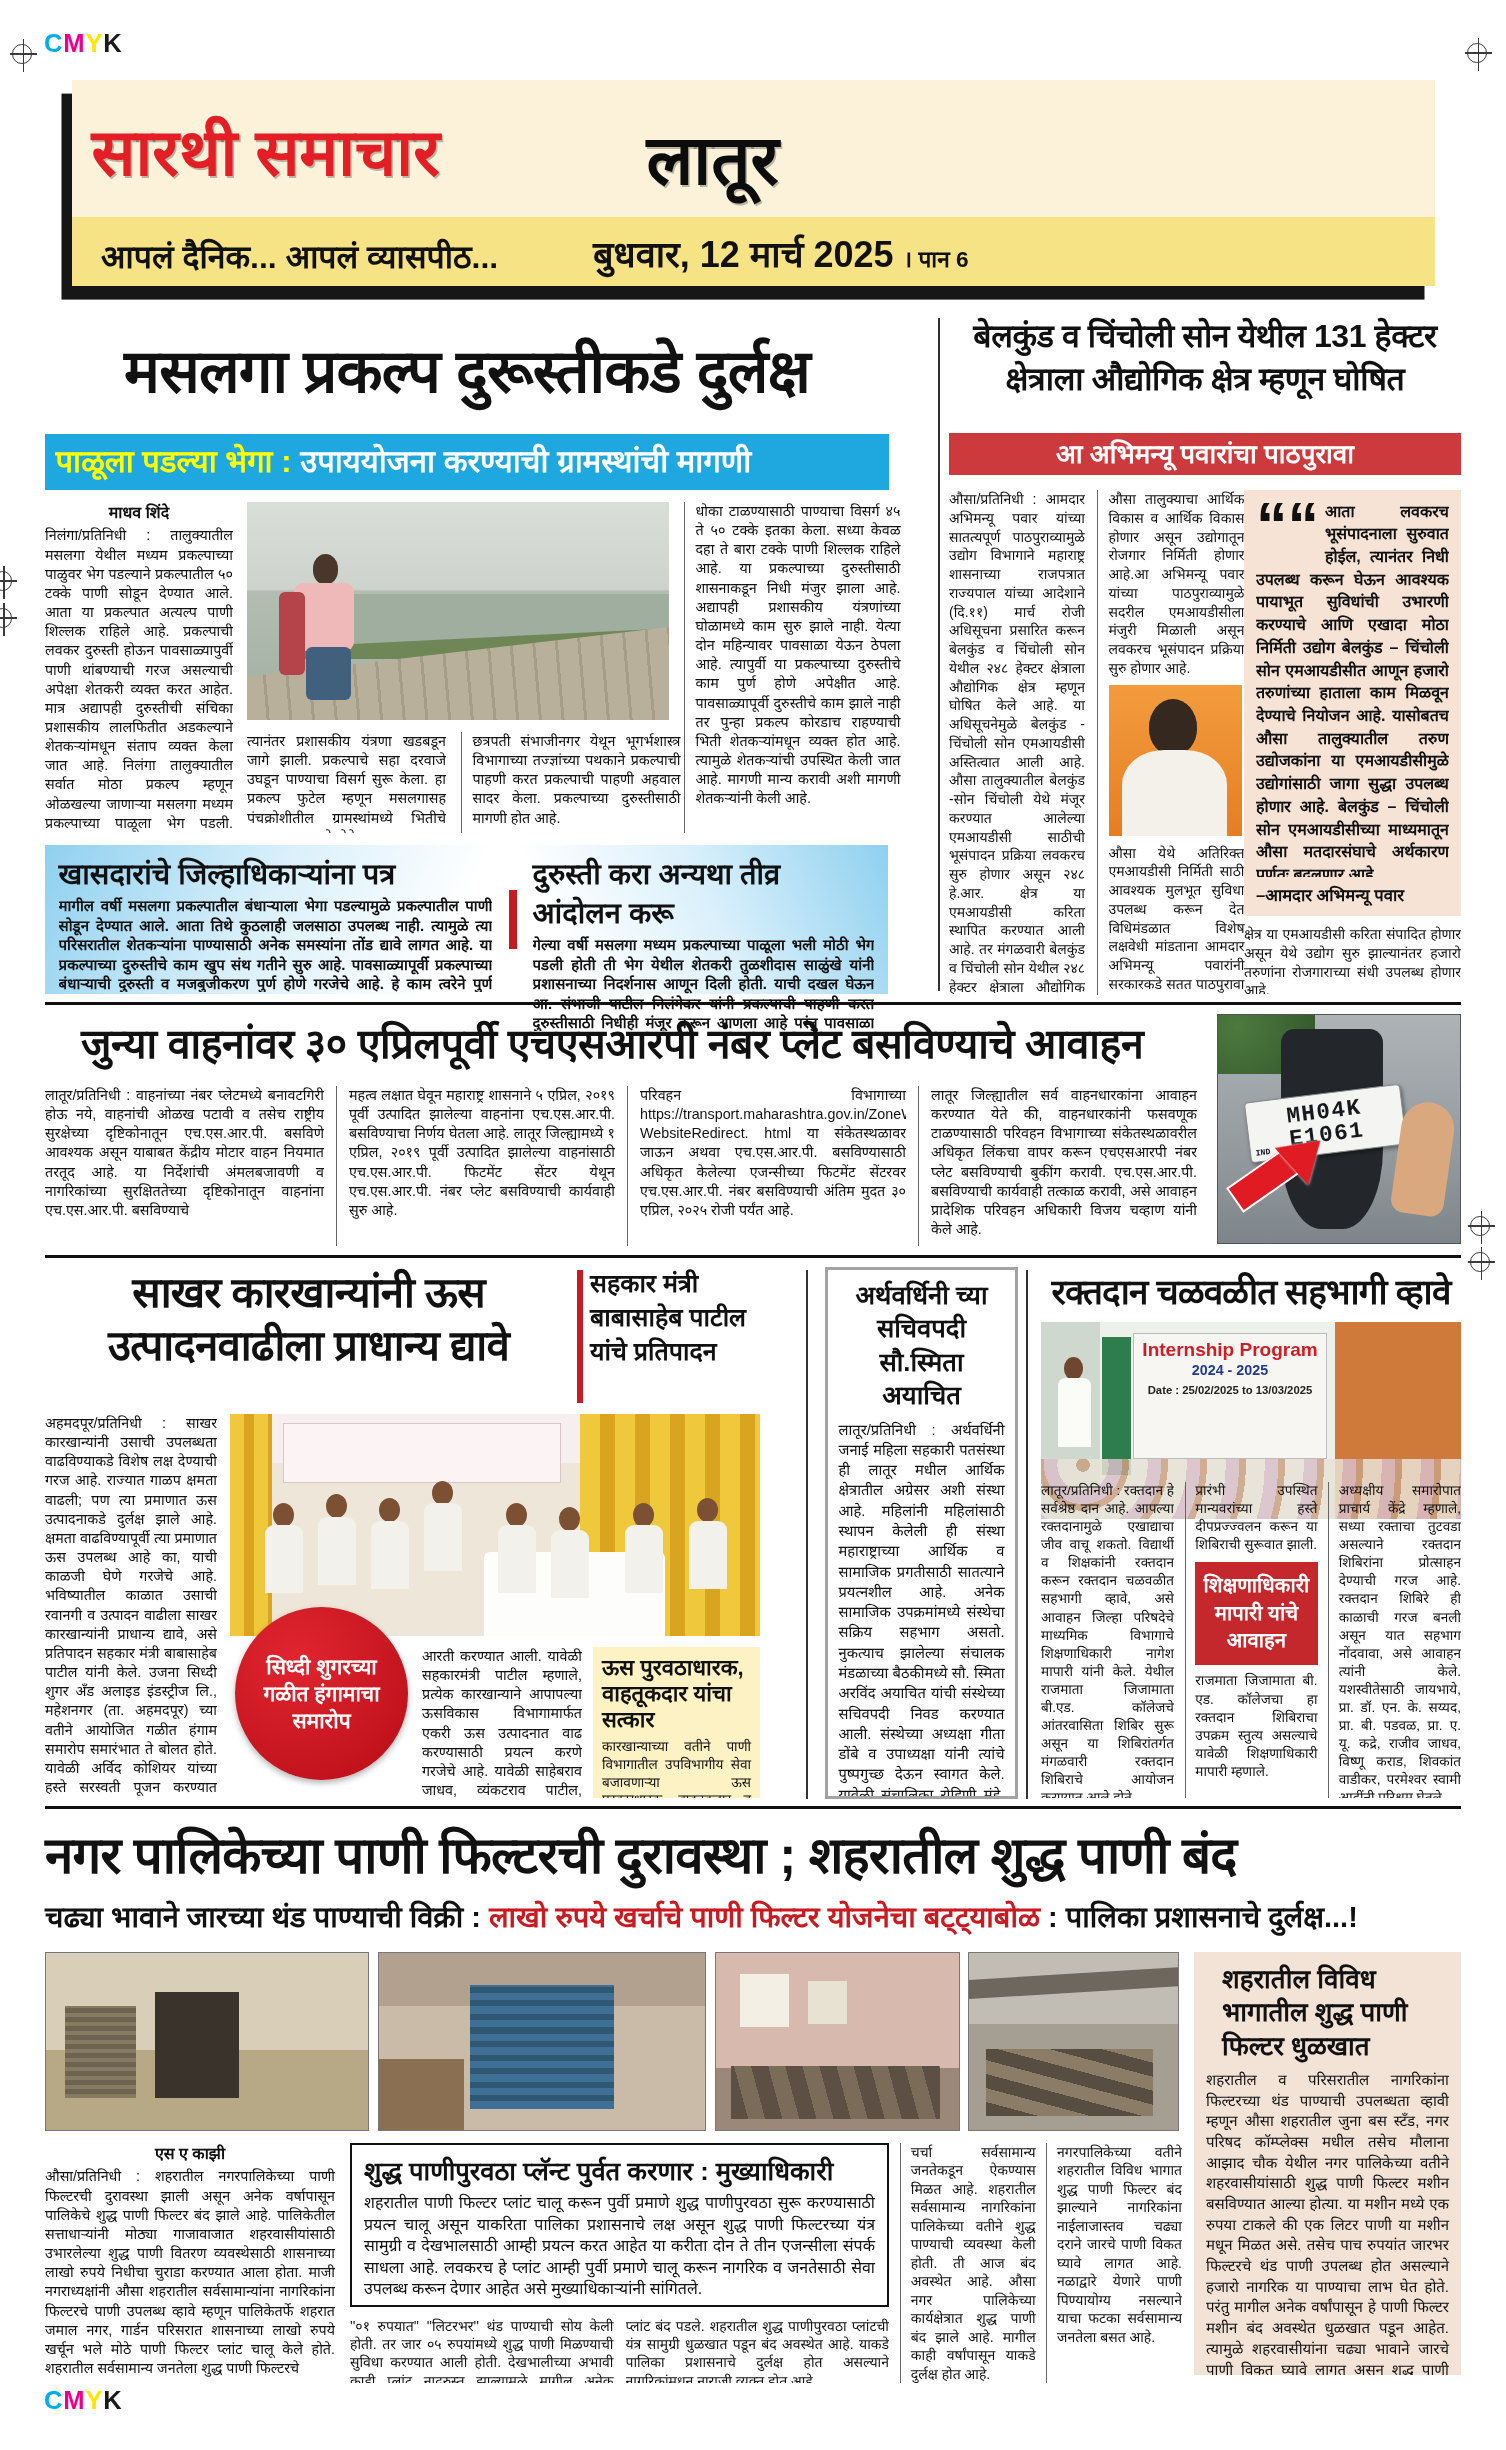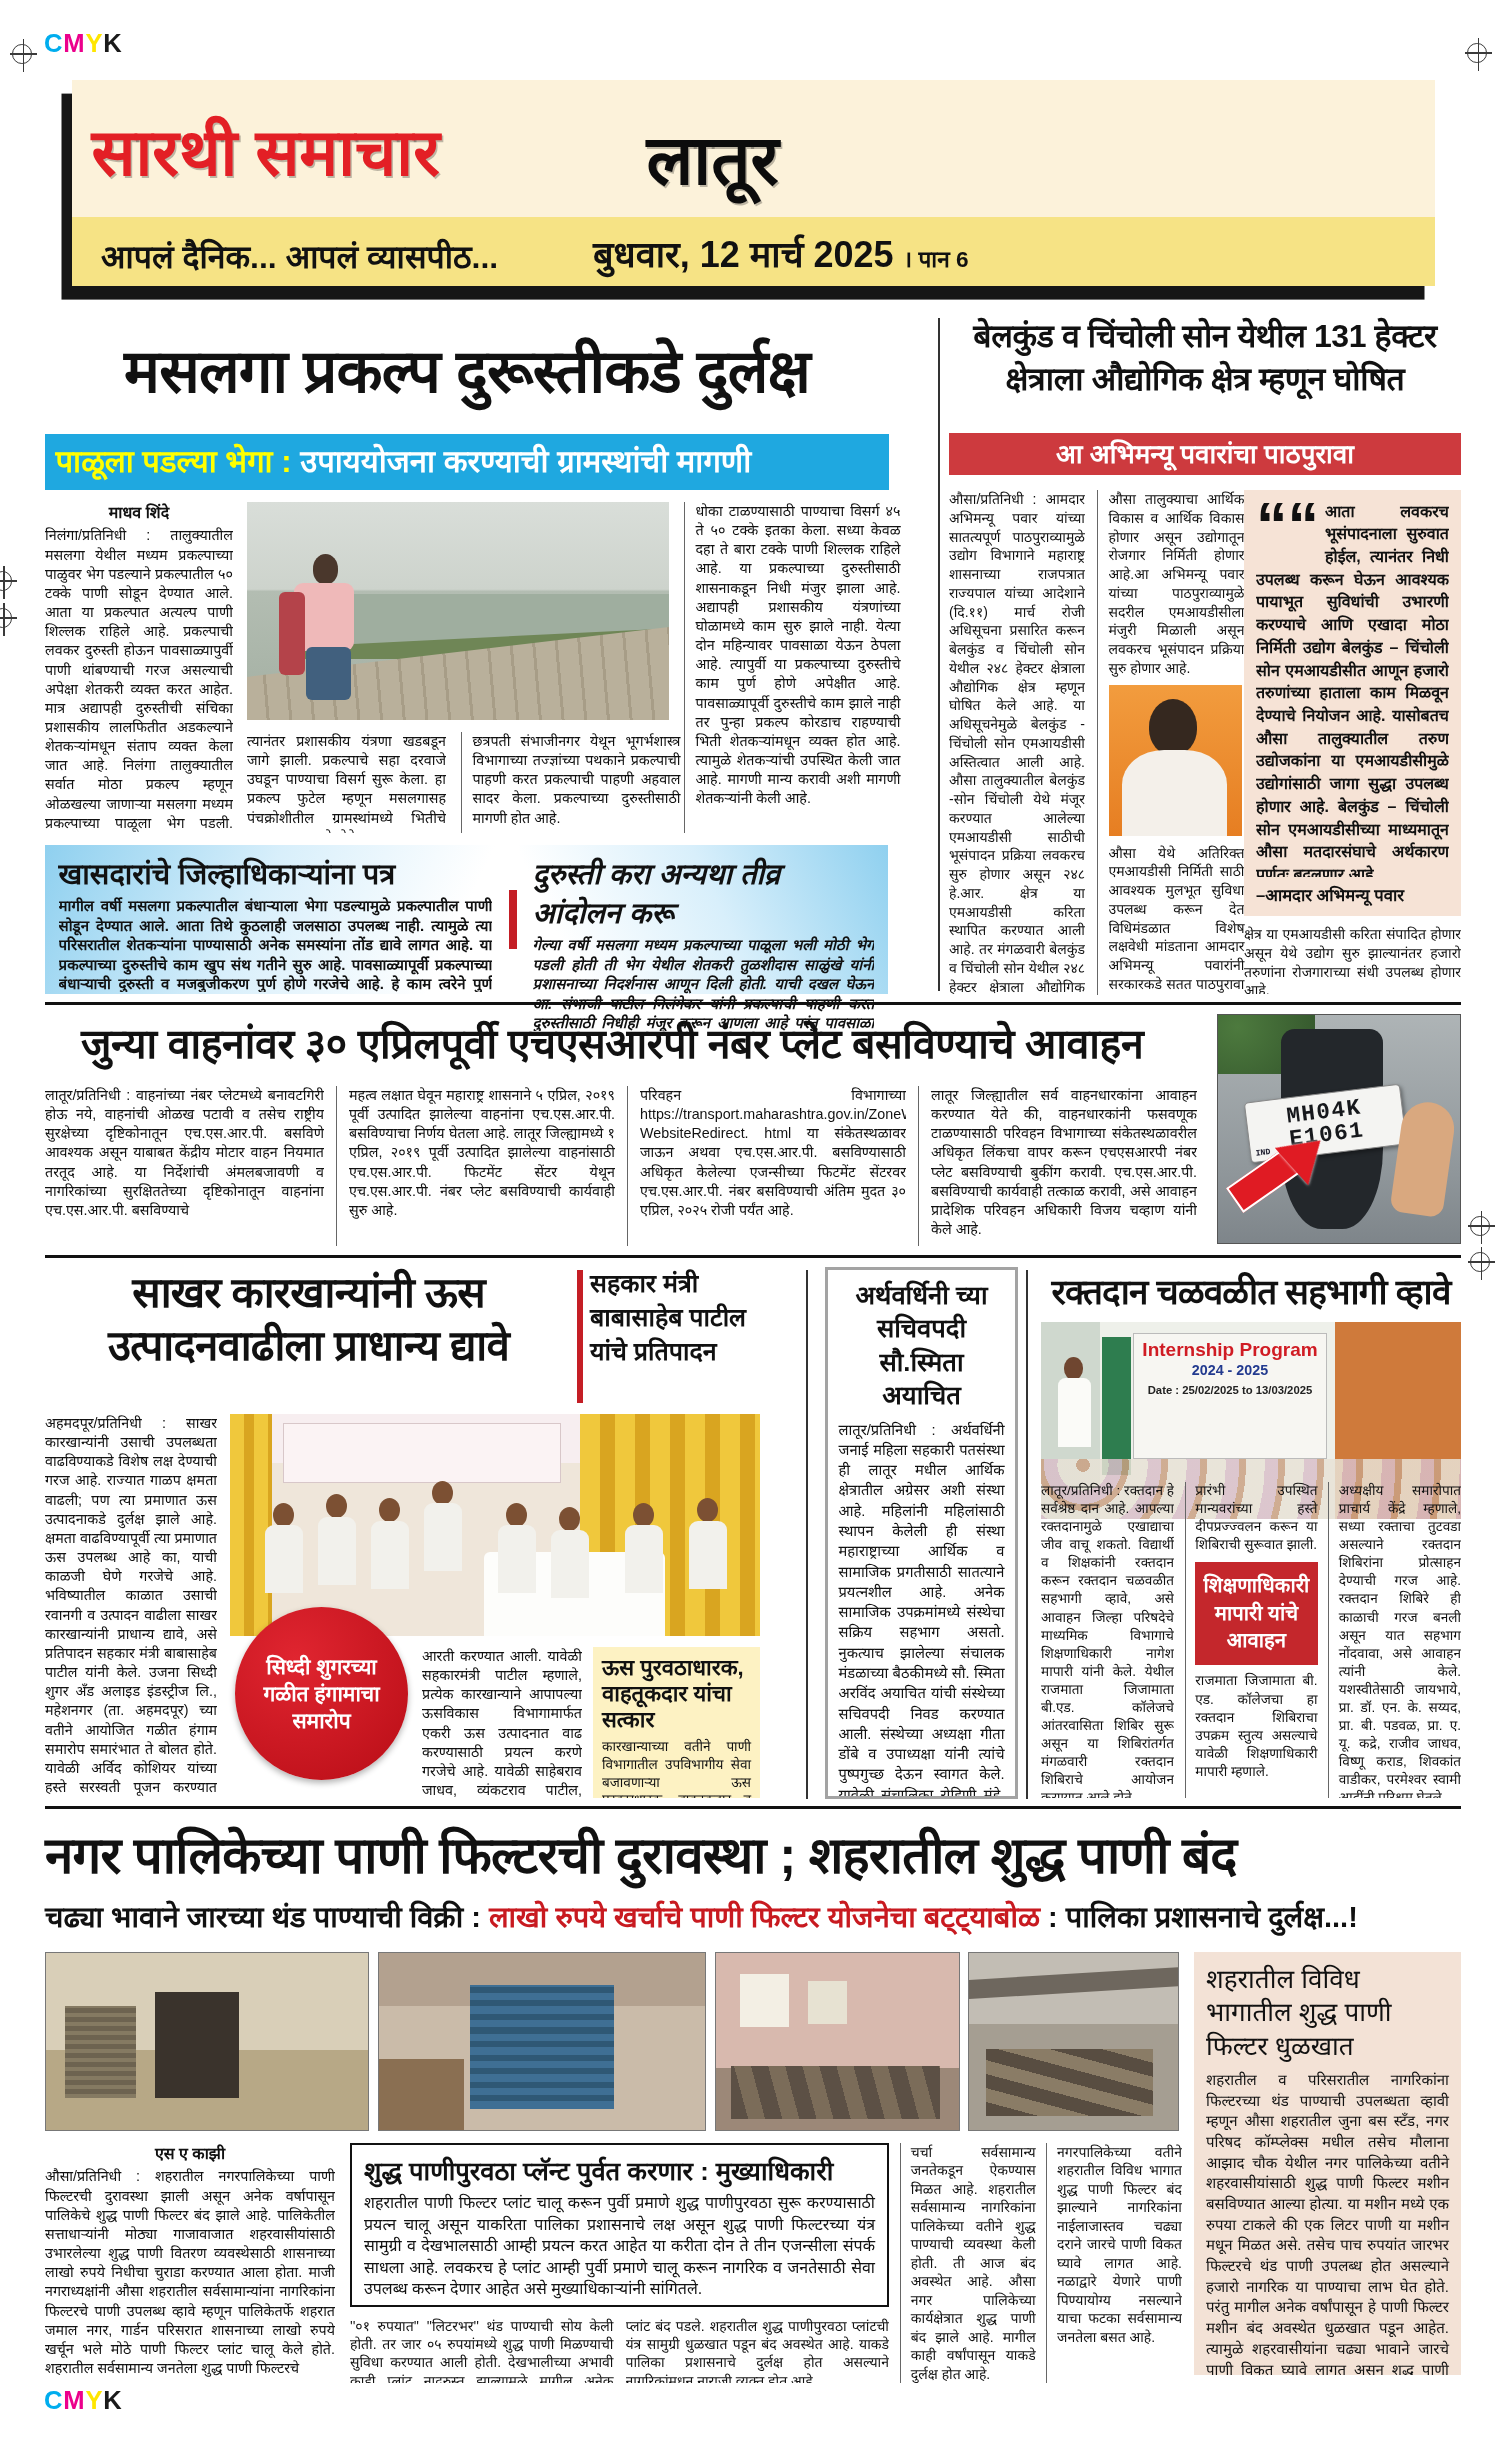--- a/index.html
+++ b/index.html
@@ -47,21 +47,21 @@
   .dam-bag{position:absolute;left:-1.5px;top:38px;width:25.6px;height:83px;background:#b4434a;border-radius:6px;}
   .dam-jeans{position:absolute;left:25.6px;top:93px;width:45px;height:53px;background:#41607e;border-radius:6px;}
   .m-sub1{left:202px;top:230px;width:199px;height:101px;}
   .m-sub2{left:416px;top:230px;width:208px;height:101px;border-left:0.8px solid #666;padding-left:10.5px;}
   .m-col4{left:639px;top:0;width:205px;height:331px;border-left:0.8px solid #666;padding-left:10.5px;}
   .m-boxes{position:absolute;left:0;top:530px;width:844px;height:149px;}
   .bluebox{position:absolute;top:0;height:149px;background:linear-gradient(115deg,#8fd0ef 0%,#d8effb 45%,#ffffff 85%);padding:7.5px 13.6px;box-sizing:border-box;}
   .bluebox h3{margin:0 0 4.5px 0;font-size:29px;font-weight:bold;}
   .bluebox p{margin:0;font-size:15px;font-weight:600;line-height:1.3;text-align:justify;}
   .bb1{left:0;width:461px;}
-  .bb2{left:474px;width:369px;background:linear-gradient(245deg,#8fd0ef 0%,#d8effb 45%,#ffffff 85%);font-style:italic;}
+  .bb2{left:474px;width:369px;background:linear-gradient(245deg,#8fd0ef 0%,#d8effb 45%,#ffffff 85%);}
   .redtick{position:absolute;left:464px;top:45px;width:7.5px;height:59px;background:#c41e25;}
   
   .b-art{position:absolute;left:904px;top:0;width:512px;height:679px;}
   .vd1{left:893px;top:3px;height:673px;}
   .b-head{font-size:32px;font-weight:bold;text-align:center;line-height:1.35;height:113px;letter-spacing:-0.4px;}
   .b-bar{height:42px;margin-top:4.5px;background:#cd3a3e;color:#fff;font-size:26px;font-weight:bold;text-align:center;line-height:42px;}
   .b-body{position:absolute;left:0;top:175px;width:512px;height:505px;}
   .b-c1{left:0;top:0;width:136px;height:505px;}
   .b-c2{left:148px;top:0;width:136px;height:505px;border-left:0.8px solid #666;padding-left:10.5px;}
   .mla{width:133px;height:151px;position:relative;background:linear-gradient(#f29c3e,#e67e22);margin:7.5px 0;}
@@ -143,21 +143,21 @@
   .wp2 .shutter{position:absolute;left:28%;top:18%;width:44%;height:70%;background:repeating-linear-gradient(0deg,#3f6f94 0 7.5px,#2f5875 7.5px 13.6px);}
   .wp2 .wall{position:absolute;left:0;top:60%;width:26%;height:40%;background:#8a6f52;}
   .wp3{left:670px;width:245px;background:linear-gradient(#d8b9ae 0 65%,#9c8878 65% 100%);}
   .wp3 .pstr{position:absolute;left:10%;top:12%;width:20%;height:30%;background:#f3efe4;}
   .wp3 .pstr2{position:absolute;left:38%;top:16%;width:16%;height:24%;background:#e7e2d2;}
   .wp3 .junk{position:absolute;left:6%;bottom:6%;width:86%;height:30%;background:repeating-linear-gradient(75deg,#5c5045 0 16.6px,#7b6c59 16.6px 33px);}
   .wp4{left:923px;width:211px;background:linear-gradient(#c2bdb4 0 40%,#a59e92 40% 100%);}
   .wp4 .roof{position:absolute;left:0;top:8%;width:100%;height:18%;background:#6e675e;clip-path:polygon(0 100%,0 40%,100% 0,100% 60%);}
   .wp4 .junk{position:absolute;left:8%;bottom:8%;width:80%;height:38%;background:repeating-linear-gradient(15deg,#584d41 0 13.6px,#8a7c66 13.6px 27px);}
   .beige{position:absolute;left:1149px;top:134px;width:267px;height:423px;background:#f3e2d6;padding:10.5px 12px;box-sizing:border-box;overflow:hidden;}
-  .beige h3{margin:0 0 6px;font-size:26px;font-weight:normal;line-height:1.3;}
+  .beige h3{margin:0 16px 6px;font-size:26px;font-weight:bold;line-height:1.3;}
   .beige p{margin:0;font-size:15px;line-height:1.38;text-align:justify;}
   .w-col1{left:0;top:325px;width:290px;height:240px;}
   .w-byline{font-weight:bold;text-align:center;font-size:16px;margin-bottom:3px;}
   .w-midbox{left:305px;top:325px;width:539px;height:164px;border:2.3px solid #111;box-sizing:border-box;padding:7.5px 12px;overflow:hidden;}
   .w-midbox h3{margin:0 0 4.5px;font-size:25.6px;font-weight:bold;}
   .w-midbox p{margin:0;font-size:16px;line-height:1.35;text-align:justify;}
   .w-midcols{left:305px;top:499px;width:539px;height:66px;display:grid;grid-template-columns:1fr 1fr;column-gap:12px;}
   .w-midcols>div{overflow:hidden;font-size:14px;line-height:1.3;text-align:justify;}
   .w-rcols{left:855px;top:325px;width:282px;height:240px;display:grid;grid-template-columns:1fr 1fr;column-gap:10.5px;}
   .w-rcols>div{overflow:hidden;font-size:14px;line-height:1.32;text-align:justify;border-left:0.8px solid #666;padding-left:9.8px;}

